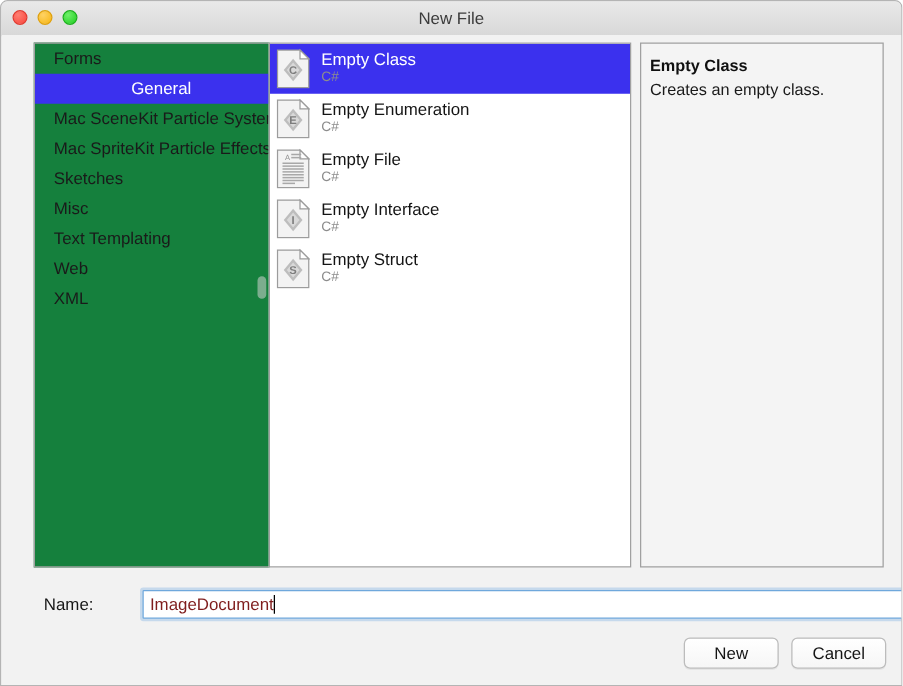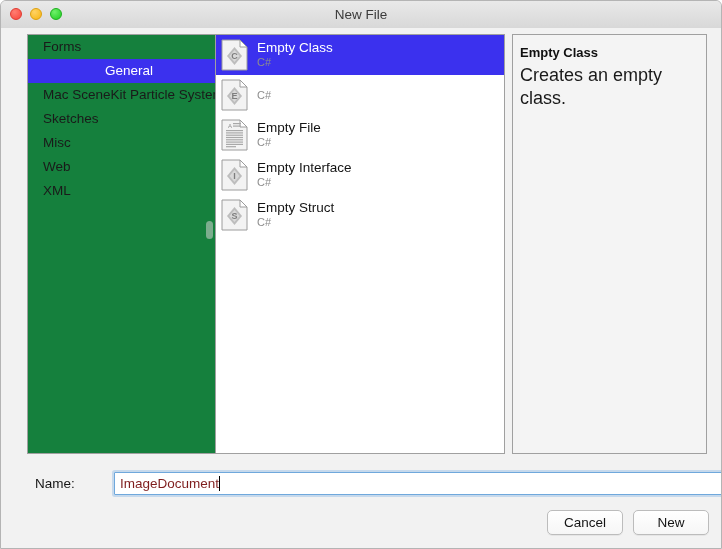--- a/index.html
+++ b/index.html
@@ -172,21 +172,21 @@
     background: #f4f4f4;
   }
   .desc-title {
     margin: 10px 0 0 7px;
     font-size: 13px;
     font-weight: bold;
     color: #101010;
   }
   .desc-body {
     margin: 4px 0 0 7px;
-    font-size: 18px;
+    font-size: 13px;
     color: #1a1a1a;
     line-height: 1.3;
   }
 
   
   .name-row {
     position: absolute;
     left: 16px;
     top: 440px;
     width: 100%;
@@ -264,22 +264,24 @@
     <div class="title-text">New File</div>
   </div>
 
   <div class="content">
 
     <div class="panel" id="category-panel">
       <ul class="cat-list" id="category-list">
           <li class="cat-item"><span>Forms</span></li>
           <li class="cat-item selected"><span>General</span></li>
           <li class="cat-item"><span>Mac SceneKit Particle System</span></li>
+          <li class="cat-item"><span>Mac SpriteKit Particle Effects</span></li>
           <li class="cat-item"><span>Sketches</span></li>
           <li class="cat-item"><span>Misc</span></li>
+          <li class="cat-item"><span>Text Templating</span></li>
           <li class="cat-item"><span>Web</span></li>
           <li class="cat-item"><span>XML</span></li>
         </ul>
       <div class="side-scroll"></div>
     </div>
 
     <div class="panel" id="template-panel">
       <ul class="tpl-list" id="template-list">
           <li class="tpl-item selected">
             <span class="tpl-icon"><svg viewBox="0 0 27 32" width="27" height="32">
@@ -296,20 +298,21 @@
           </li>
           <li class="tpl-item">
             <span class="tpl-icon"><svg viewBox="0 0 27 32" width="27" height="32">
                 <path d="M1 1 H19 L26 8 V31 H1 Z" fill="#f3f3f3" stroke="#9c9c9c" stroke-width="1"></path>
                 <path d="M19 1 L26 8 H19 Z" fill="#ffffff" stroke="#9c9c9c" stroke-width="1"></path>
                 <path d="M13.5 8 L21 17 L13.5 26 L6 17 Z" fill="#bdbdbd"></path>
                 <path d="M13.5 11 L18.6 17 L13.5 23 L8.4 17 Z" fill="#d9d9d9"></path>
                 <text x="13.5" y="20" text-anchor="middle" font-size="9" font-weight="bold" fill="#7d7d7d" font-family="Liberation Sans, sans-serif">E</text>
               </svg></span>
             <span class="tpl-text">
+              <span class="tpl-title">Empty Enumeration</span>
               <span class="tpl-sub">C#</span>
             </span>
           </li>
           <li class="tpl-item">
             <span class="tpl-icon"><svg viewBox="0 0 27 32" width="27" height="32">
                 <path d="M1 1 H19 L26 8 V31 H1 Z" fill="#f3f3f3" stroke="#9c9c9c" stroke-width="1"></path>
                 <path d="M19 1 L26 8 H19 Z" fill="#ffffff" stroke="#9c9c9c" stroke-width="1"></path>
                 <rect x="5" y="11" width="17" height="1.2" fill="#a8a8a8"></rect>
                 <rect x="5" y="13.3" width="17" height="1.2" fill="#a8a8a8"></rect>
                 <rect x="5" y="15.6" width="17" height="1.2" fill="#a8a8a8"></rect>
@@ -363,18 +366,18 @@
 
     <div class="name-row">
       <div class="name-label">Name:</div>
       <div class="name-field">
         <span class="name-value">ImageDocument</span>
         <span class="caret"></span>
       </div>
     </div>
 
     <div class="button-row">
+      <button class="btn">New</button>
       <button class="btn">Cancel</button>
-      <button class="btn">New</button>
     </div>
 
   </div>
 </div>
 
 </body></html>

